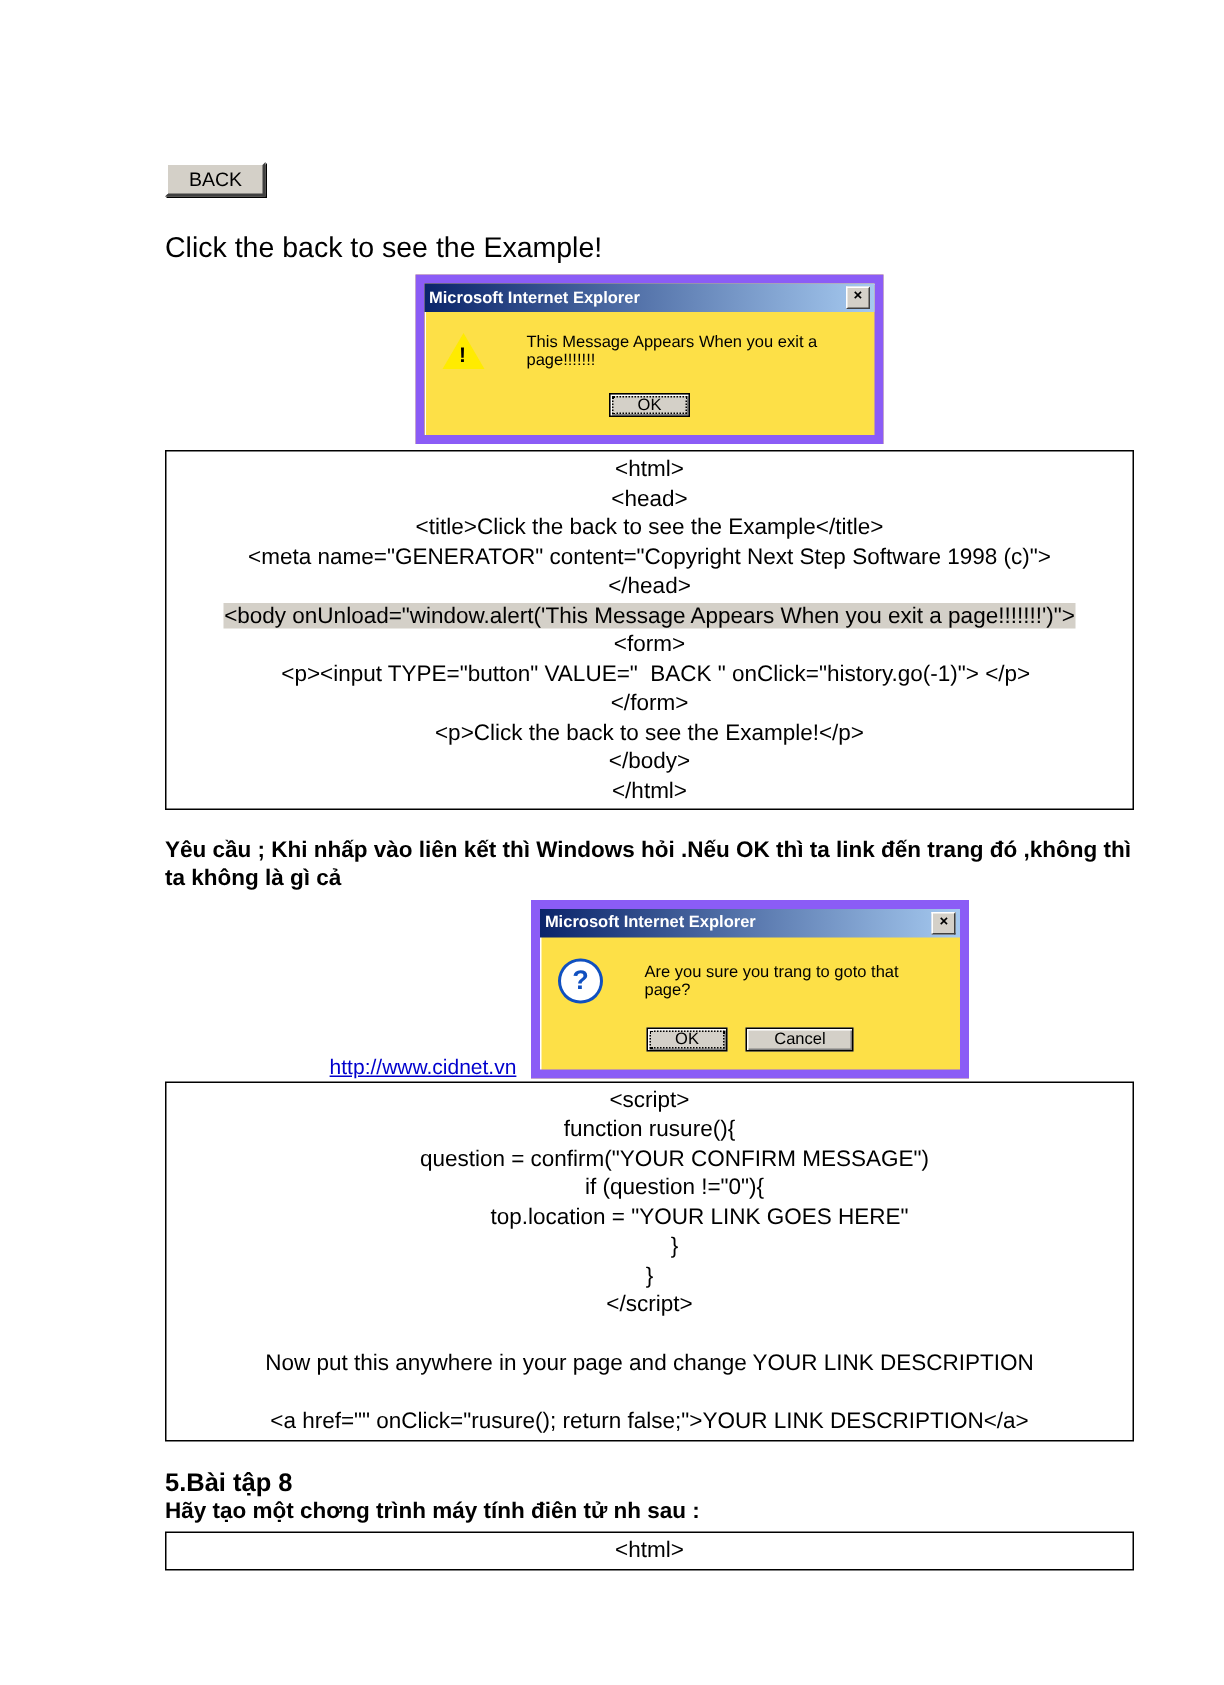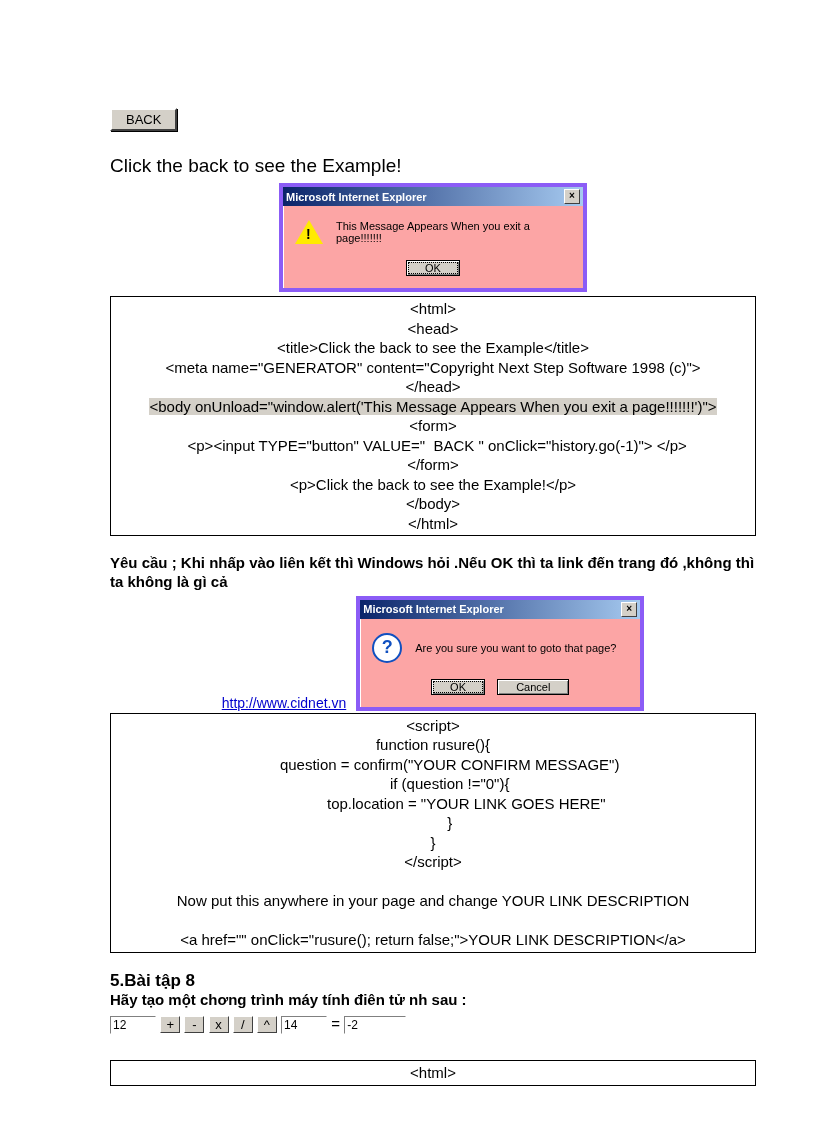--- a/index.html
+++ b/index.html
@@ -30,22 +30,22 @@
     margin-top: 24px;
     margin-bottom: 6px;
   }
   .dialog-wrap {
     text-align: center;
     margin-bottom: 4px;
   }
   .dialog {
     display: inline-block;
     text-align: left;
-    background: #fca5a5;
-    border: 4px solid #8b5cf6;
+    background: #fde047;
+    border: 6px solid #8b5cf6;
     box-shadow: 1px 1px 0 #fff inset;
     width: 300px;
   }
   .dialog.sm { width: 280px; }
   .titlebar {
     background: linear-gradient(90deg, #0a246a, #a6caf0);
     color: #fff;
     font-weight: bold;
     font-size: 11px;
     padding: 2px 3px;
@@ -66,21 +66,21 @@
     color: #000;
     font-weight: bold;
   }
   .dialog-body {
     padding: 14px 12px 12px;
     text-align: center;
   }
   .dialog-row {
     display: flex;
     align-items: center;
-    gap: 13px;
+    gap: 28px;
     margin-bottom: 14px;
     text-align: left;
   }
   .dialog-row .msg {
     font-size: 11px;
     font-family: Tahoma, Arial, sans-serif;
   }
   .warn-icon {
     width: 0; height: 0;
     border-left: 14px solid transparent;
@@ -223,21 +223,21 @@
   <div class="dialog2-layout">
     <a class="link">http://www.cidnet.vn</a>
     <div class="dialog sm">
       <div class="titlebar">
         <span>Microsoft Internet Explorer</span>
         <span class="close">×</span>
       </div>
       <div class="dialog-body">
         <div class="dialog-row">
           <div class="q-icon">?</div>
-          <div class="msg">Are you sure you want to goto that page?</div>
+          <div class="msg">Are you sure you trang to goto that page?</div>
         </div>
         <span class="dlg-btn focus">OK</span>
         <span class="dlg-btn">Cancel</span>
       </div>
     </div>
   </div>
 
   <div class="code-box"><span>&lt;script&gt;
 function rusure(){
         question = confirm("YOUR CONFIRM MESSAGE")
@@ -247,29 +247,18 @@
 }
 &lt;/scr</span><span>ipt&gt;
 
 Now put this anywhere in your page and change YOUR LINK DESCRIPTION
 
 &lt;a href="" onClick="rusure(); return false;"&gt;YOUR LINK DESCRIPTION&lt;/a&gt;</span></div>
 
   <h3 class="section">5.Bài tập 8</h3>
   <div class="desc">Hãy tạo một chơng    trình máy tính điên tử nh   sau :</div>
 
-  <div class="ex5-row">
-    <input class="inset" value="12" style="">
-    <span class="op">+</span>
-    <span class="op">-</span>
-    <span class="op">x</span>
-    <span class="op">/</span>
-    <span class="op">^</span>
-    <input class="inset" value="14" style="">
-    <span>=</span>
-    <input class="inset wide" value="-2" style="">
-  </div>
 
   <div class="code-box">&lt;html&gt;</div>
 
   
 
 </div>
 
 </body></html>

